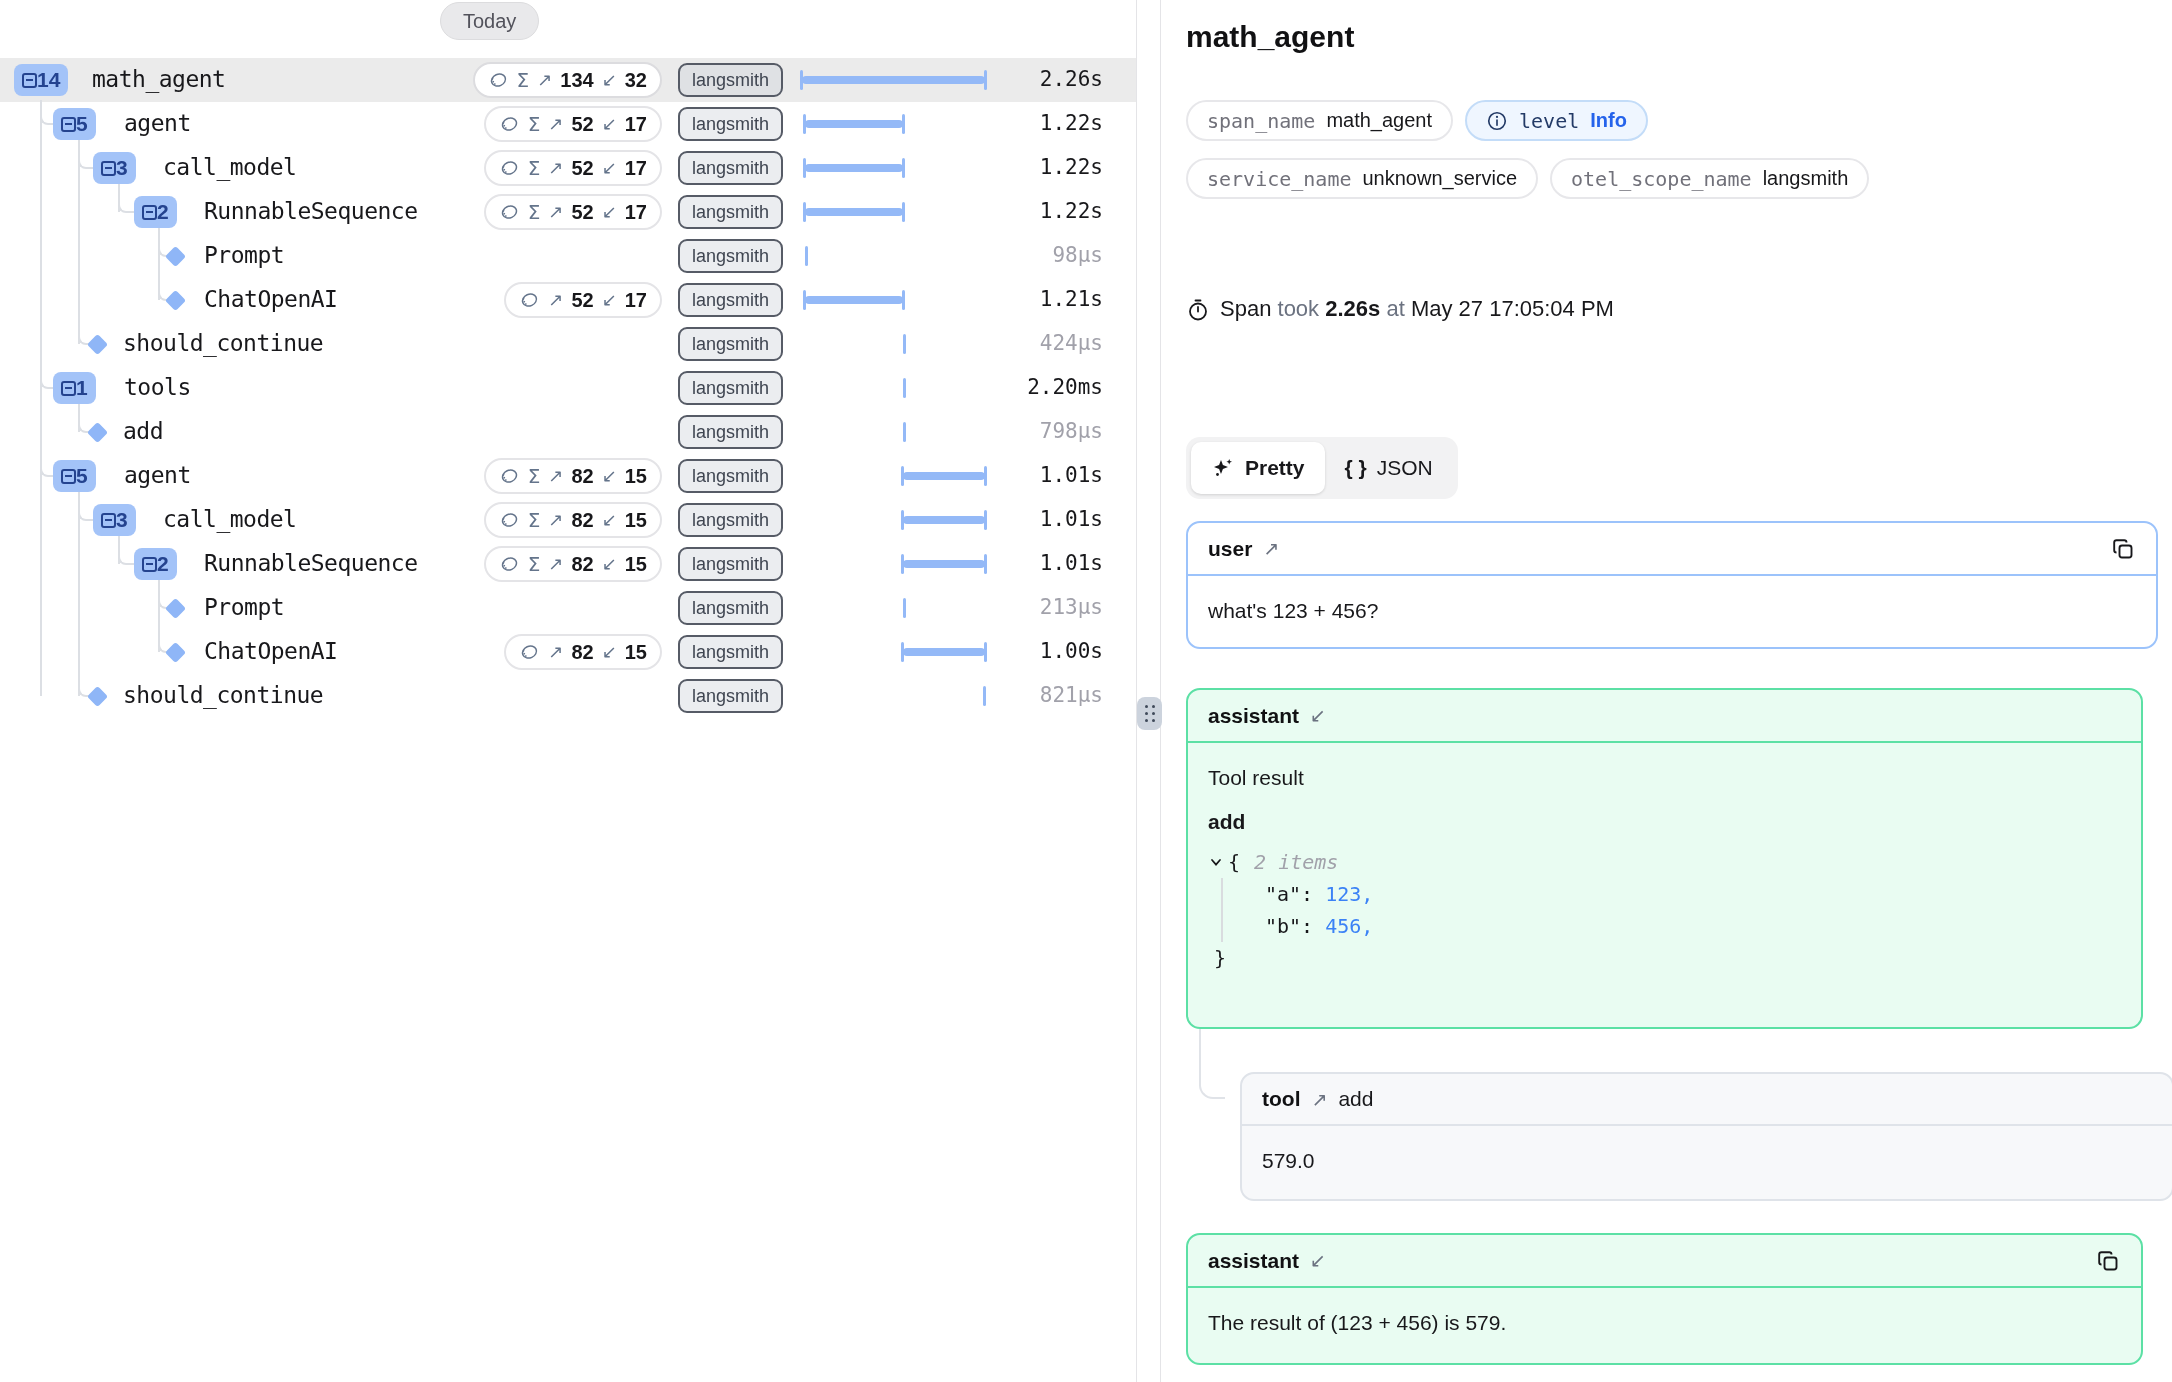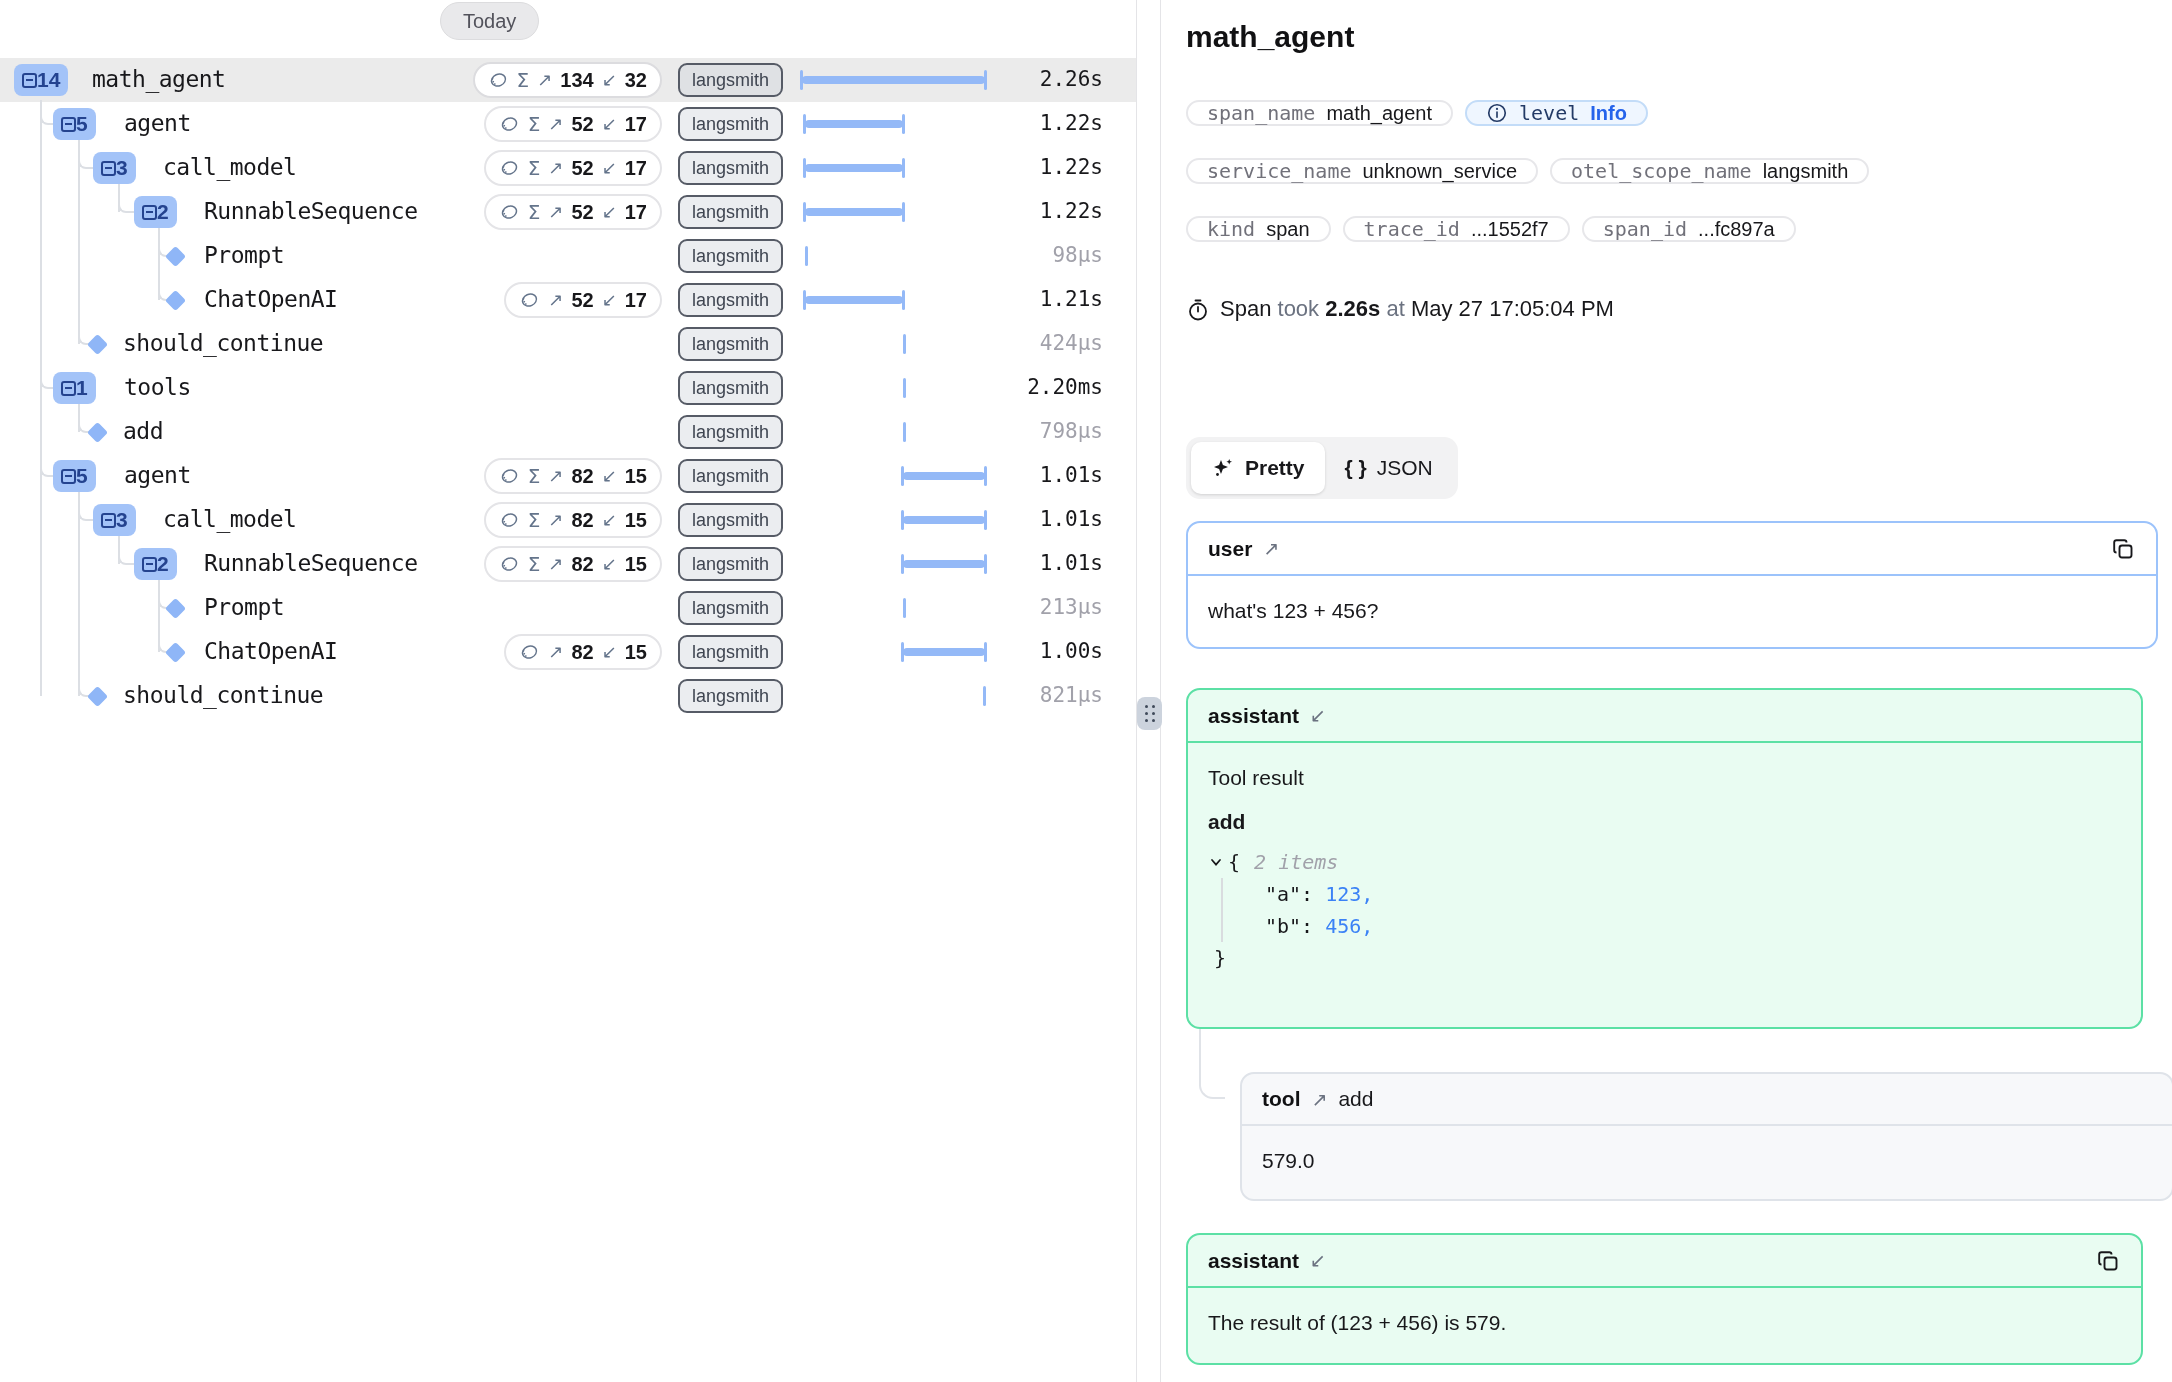--- a/index.html
+++ b/index.html
@@ -51,21 +51,21 @@
   .drag-handle { position:absolute; left:1137px; top:697px; width:25px; height:33px;
                  background:#ccd3dd; border-radius:8px; display:grid;
                  grid-template-columns:3px 3px; grid-template-rows:3px 3px 3px; gap:4px;
                  align-content:center; justify-content:center; }
   .drag-handle i { background:#3f4a5a; border-radius:50%; }
 
   
   .detail { position:absolute; left:1162px; top:0; width:1010px; height:1382px; background:#fff; }
   .d-title { position:absolute; left:24px; top:20px; font-size:30px; font-weight:600; color:#111113; }
   .pill-row { position:absolute; left:24px; display:flex; gap:12px; }
-  .pill { height:26px; padding:0 19px; border:2px solid #e7e7ea; border-radius:999px;
+  .pill { height:41px; padding:0 19px; border:2px solid #e7e7ea; border-radius:999px;
           background:#fff; display:flex; align-items:center; gap:11px; }
   .pill .pk { font-family:"DejaVu Sans Mono",monospace; font-size:20px; color:#71717a; }
   .pill .pv { font-size:20px; color:#18181b; }
   .pill.level { background:#eff6ff; border-color:#c3dcf8; }
   .pill.level .pk { color:#233a66; }
   .pill.level .pv { color:#2563eb; font-weight:600; }
   .took { position:absolute; left:24px; top:296px; display:flex; align-items:flex-end; gap:10px;
           font-size:22px; color:#18181b; }
   .took .gray { color:#6b7280; }
   .took b { font-weight:600; }
@@ -445,34 +445,20 @@
     <div class="pill-row" id="pills1" style="top:158px">
         <div class="pill">
           <span class="pk">service_name</span>
           <span class="pv">unknown_service</span>
         </div>
         <div class="pill">
           <span class="pk">otel_scope_name</span>
           <span class="pv">langsmith</span>
         </div>
       </div>
-    <div class="pill-row" id="pills2" style="top:216px">
-        <div class="pill">
-          <span class="pk">kind</span>
-          <span class="pv">span</span>
-        </div>
-        <div class="pill">
-          <span class="pk">trace_id</span>
-          <span class="pv">...1552f7</span>
-        </div>
-        <div class="pill">
-          <span class="pk">span_id</span>
-          <span class="pv">...fc897a</span>
-        </div>
-      </div>
 
     <div class="took">
       <svg width="24" height="24" viewBox="0 0 24 24" fill="none" stroke="#18181b" stroke-width="1.8" stroke-linecap="round">
         <circle cx="12" cy="13.5" r="8"></circle>
           <line x1="12" y1="13.5" x2="12" y2="9"></line>
         <line x1="9.5" y1="2.5" x2="14.5" y2="2.5"></line>
       </svg>
       <span><span>Span</span> <span class="gray">took</span> <b>2.26s</b> <span class="gray">at</span> <span>May 27 17:05:04 PM</span></span>
     </div>
 

